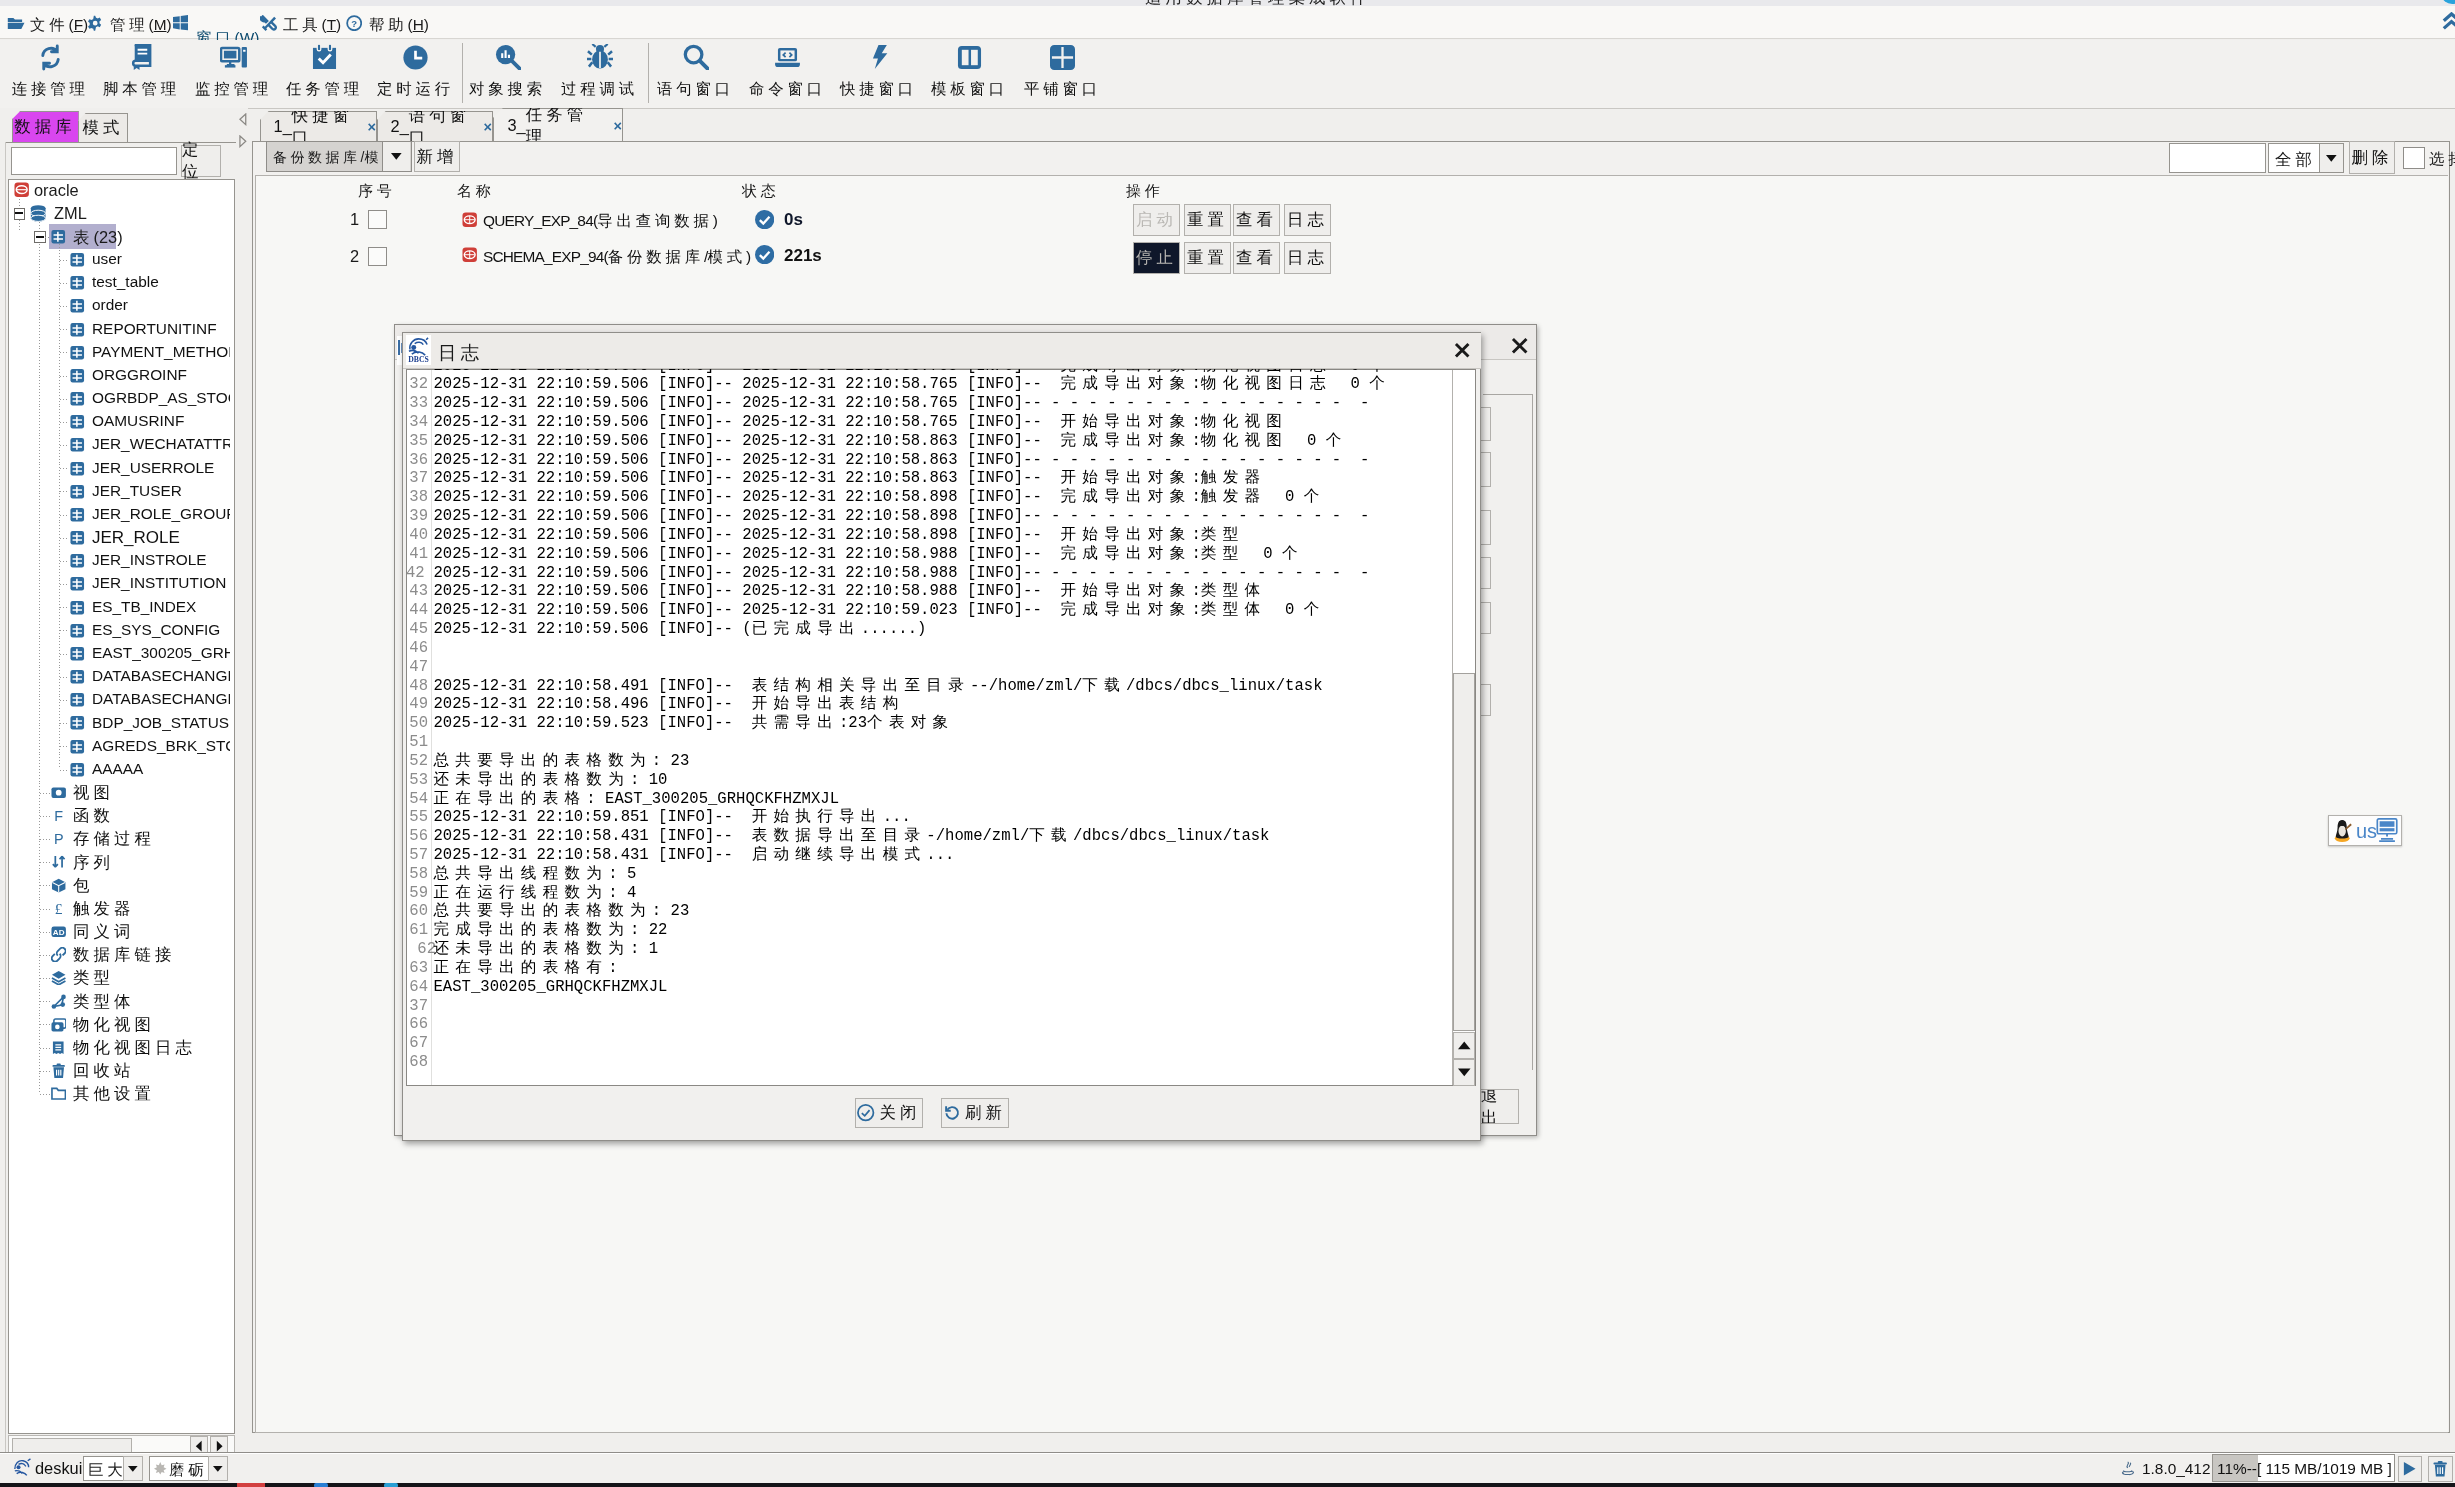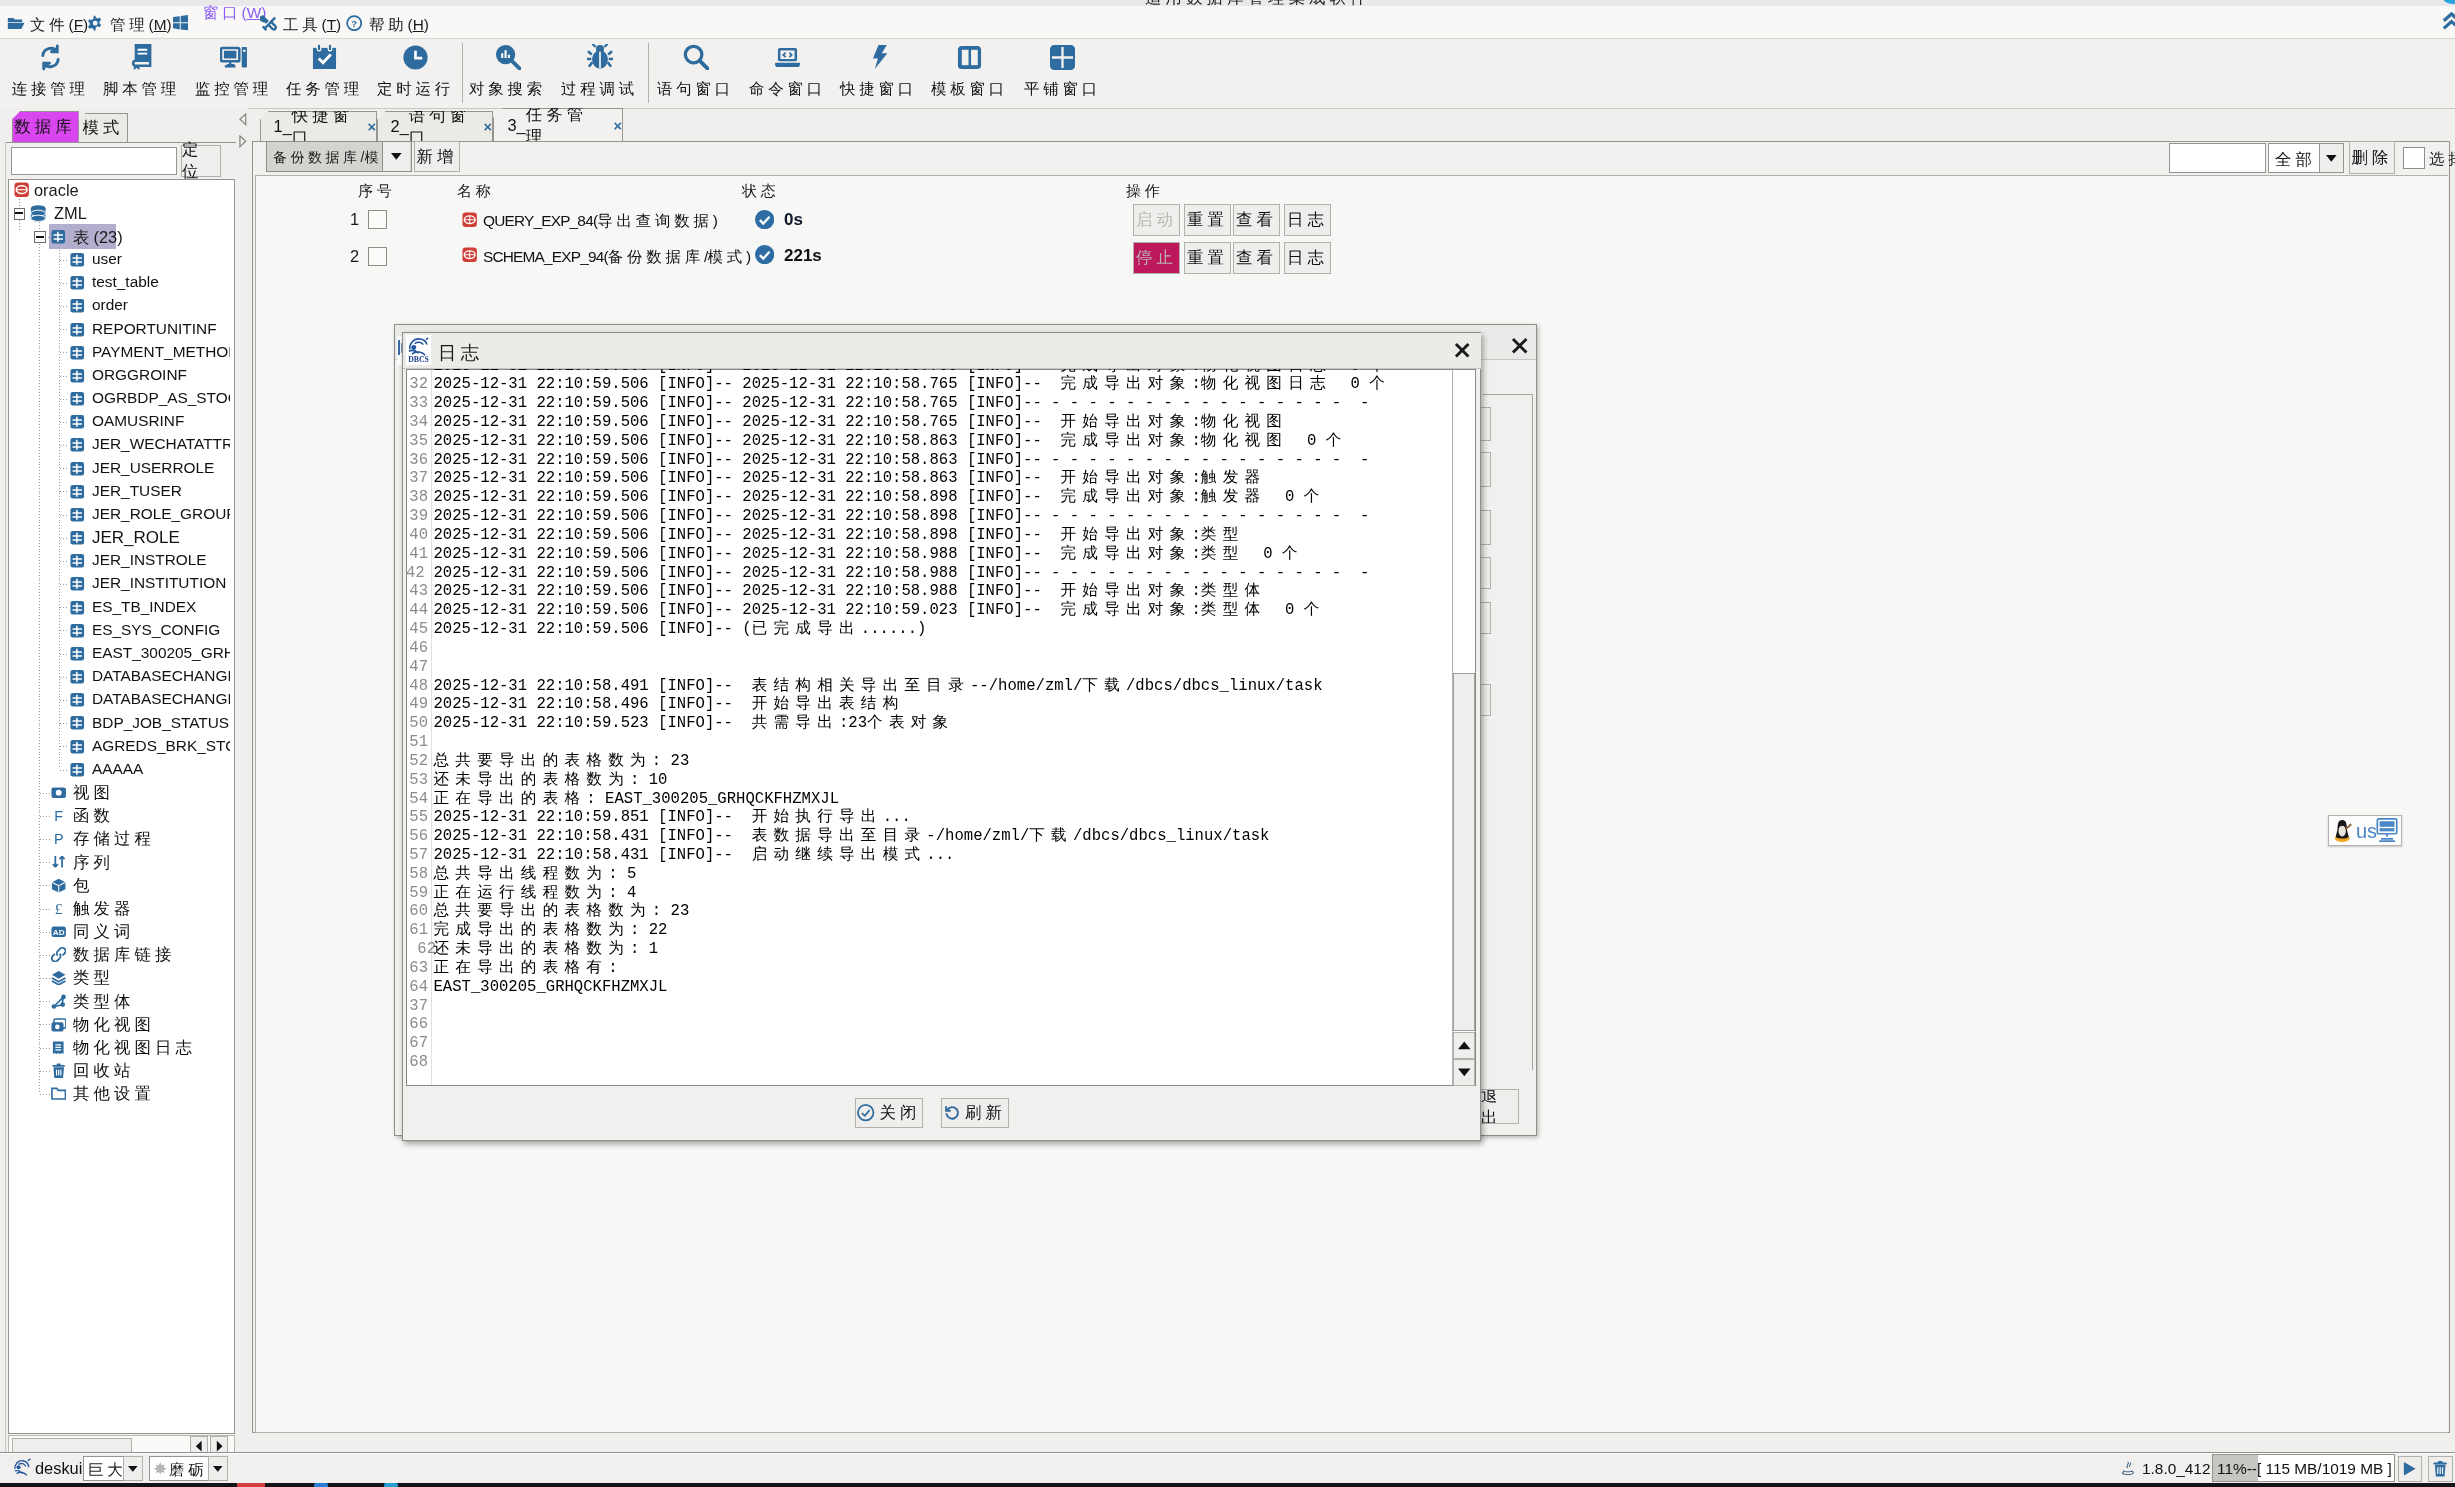--- a/index.html
+++ b/index.html
@@ -24,21 +24,21 @@
     <svg width="16.4" height="16.4" viewBox="0 0 24 24">
       <path d="M12 1 l1.2 3 a8 8 0 0 1 2.5 1l3-1.2 2 3.4-2.5 2.2a8 8 0 0 1 0 2.8l2.5 2.2-2 3.4-3-1.2a8 8 0 0 1-2.5 1L12 23l-2-.1-1-3a8 8 0 0 1-2.5-1l-3 1.2-2-3.4 2.5-2.2a8 8 0 0 1 0-2.8L1.5 9.5l2-3.4 3 1.2a8 8 0 0 1 2.5-1L10 1z M12 8.5 a3.5 3.5 0 1 0 0 7 a3.5 3.5 0 0 0 0-7" fill="#2e6b9e" fill-rule="evenodd"></path>
     </svg>
   </div>
 <div class="a" style="left:110px;top:14.5px;font-size:15.4px;color:#1a1a1a;white-space:nowrap;"><i>管理</i>(<u>M</u>)</div>
 <div class="a" style="left:173px;top:15.4px;width:15.4px;height:15.4px">
     <svg width="15.4" height="15.4" viewBox="0 0 16 16">
       <path d="M0 2.2 L7 1.2 V7.6 H0 Z M8 1 L16 0 V7.6 H8 Z M0 8.6 H7 V15 L0 13.8 Z M8 8.6 H16 V16 L8 15 Z" fill="#2e6b9e"></path>
     </svg>
   </div>
-<div class="a" style="left:196px;top:3px;font-size:15.4px;color:#8b5cf6;white-space:nowrap;margin-left:7px;"><i>窗口</i>(<u>W</u>)</div>
+<div class="a" style="left:196px;top:28px;font-size:15.4px;color:#0c4a6e;white-space:nowrap;"><i>窗口</i>(<u>W</u>)</div>
 <div class="a" style="left:260px;top:14.5px;width:17.4px;height:16.4px">
     <svg width="17.4" height="16.4" viewBox="0 0 19 17">
       <path d="M3 1 L8 6 L6.5 7.5 L1.5 2.5 Z M1.2 1.2 a3.4 3.4 0 0 0 .6 4.2 a3.4 3.4 0 0 0 4.2.6" fill="none" stroke="#2e6b9e" stroke-width="2.4"></path>
       <path d="M15.5 1.5 L17.5 3.5 L7 14 L5 14.5 L5.5 12 Z" fill="#2e6b9e"></path>
       <path d="M3 12 L7 16 M12 7 L16.5 11.5 a2.2 2.2 0 1 1-3.1 3.1 L9 10" stroke="#2e6b9e" stroke-width="2.6" fill="none"></path>
     </svg>
   </div>
 <div class="a" style="left:283px;top:14.5px;font-size:15.4px;color:#1a1a1a;white-space:nowrap;"><i>工具</i>(<u>T</u>)</div>
 <div class="a" style="left:346px;top:14.5px;width:16.4px;height:16.4px">
     <svg width="16.4" height="16.4" viewBox="0 0 24 24">
@@ -591,21 +591,21 @@
     </svg>
   </div>
 <div class="a" style="left:483px;top:247px;font-size:15.4px;color:#111;white-space:nowrap;letter-spacing:-0.8px">SCHEMA_EXP_94(<i>备份数据库</i>/<i>模式</i>)</div>
 <div class="a" style="left:755px;top:245px;width:19.3px;height:19.3px">
     <svg width="19.3" height="19.3" viewBox="0 0 20 20">
       <circle cx="10" cy="10" r="10" fill="#2e6da4"></circle>
       <path d="M5 10.5 L8.6 14 L15 7" stroke="#fff" stroke-width="2.4" fill="none"></path>
     </svg>
   </div>
 <div class="a" style="left:784px;top:246px;font-size:17px;color:#111;white-space:nowrap;font-weight:bold">221s</div>
-<div class="a" style="left:1133px;top:242px;width:47px;height:32px;background:#be185d;border:1px solid #b2b0ac;font-size:16.4px;color:#b9b7b3;display:flex;align-items:center;justify-content:center">
+<div class="a" style="left:1133px;top:242px;width:47px;height:32px;background:#0f172a;border:1px solid #b2b0ac;font-size:16.4px;color:#b9b7b3;display:flex;align-items:center;justify-content:center">
     <i>停止</i>
   </div>
 <div class="a" style="left:1184px;top:242px;width:47px;height:32px;background:#efeeec;border:1px solid #b2b0ac;font-size:16.4px;color:#111;display:flex;align-items:center;justify-content:center">
     <i>重置</i>
   </div>
 <div class="a" style="left:1233px;top:242px;width:47px;height:32px;background:#efeeec;border:1px solid #b2b0ac;font-size:16.4px;color:#111;display:flex;align-items:center;justify-content:center">
     <i>查看</i>
   </div>
 <div class="a" style="left:1284px;top:242px;width:47px;height:32px;background:#efeeec;border:1px solid #b2b0ac;font-size:16.4px;color:#111;display:flex;align-items:center;justify-content:center">
     <i>日志</i>

